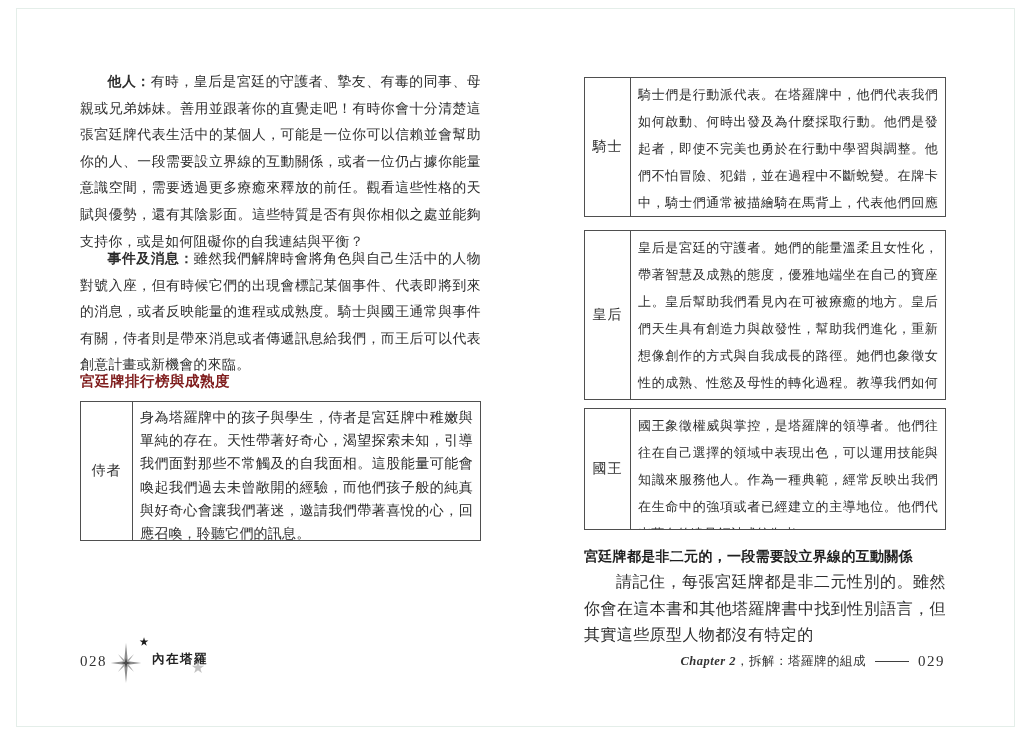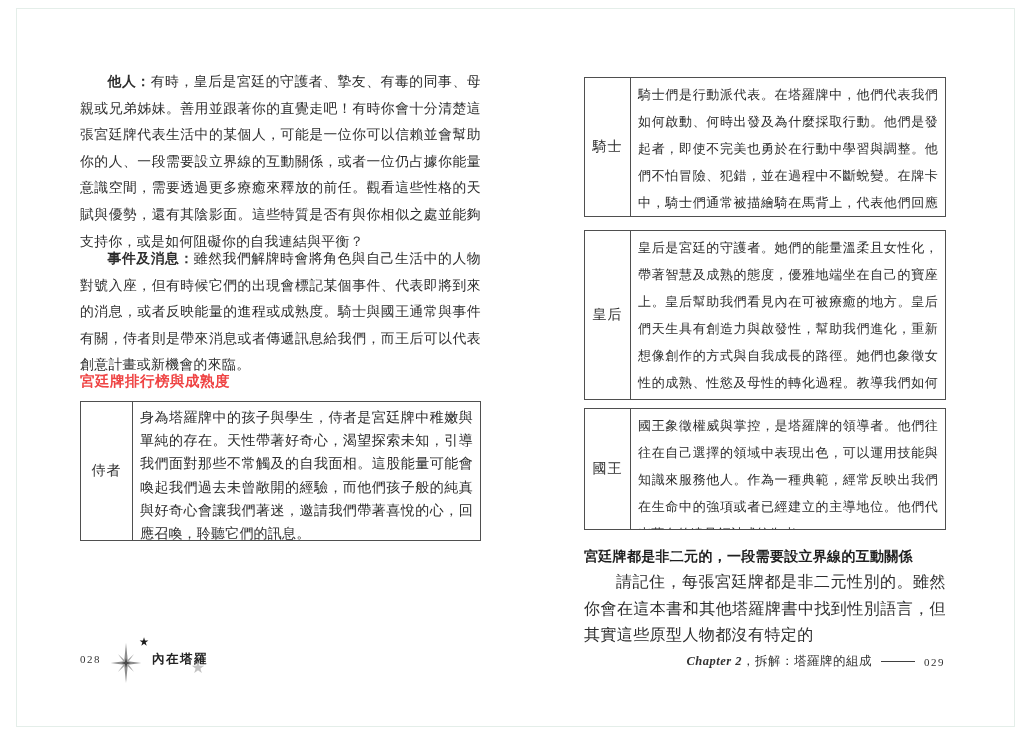--- a/index.html
+++ b/index.html
@@ -14,42 +14,42 @@
     border:1px solid #e4eee9; pointer-events:none;
   }
   
   .blk { position:absolute; }
   .body-p {
     font-size:13.8px; line-height:26.6px; text-align:justify;
     text-indent:2em; color:#2d2d2d; letter-spacing:0.4px;
   }
   .body-p .lead { font-weight:bold; }
   .body-p-r { font-size:16px; line-height:26.6px; letter-spacing:0.4px; }
-  .sec-heading { font-weight:bold; font-size:14.5px; color:#ef4444; letter-spacing:0.5px; }
+  .sec-heading { font-weight:bold; font-size:14.5px; color:#7f1d1d; letter-spacing:0.5px; }
   .sec-heading-r { font-weight:bold; font-size:14px; color:#1f1f1f; letter-spacing:0.3px; }
   
   .cardtable {
     position:absolute; display:flex; border:1px solid #4f4f4f; background:#fff;
   }
   .cardtable .lbl {
     border-right:1px solid #4f4f4f; display:flex; align-items:center;
     justify-content:center; font-size:14px; color:#2d2d2d; flex:0 0 auto;
     letter-spacing:1px;
   }
   .cardtable .txt {
     flex:1 1 auto; text-align:justify; color:#2d2d2d; overflow:hidden;
     letter-spacing:0.2px;
   }
   .cardtable-left .lbl { width:52px; }
   .cardtable-left .txt { font-size:14px; line-height:23.2px; padding:4px 7px 0; }
   .cardtable-right .lbl { width:46px; }
   .cardtable-right .txt { font-size:13px; line-height:27px; padding:3px 7px 0; }
   
   .footer-left { position:absolute; left:78px; top:636px; width:170px; height:54px; }
-  .pagenum { font-size:11px; letter-spacing:1.5px; color:#333; }
+  .pagenum { font-size:15px; letter-spacing:1.5px; color:#333; }
   .footer-left .pagenum { position:absolute; left:2px; top:17px; }
   .sparkle { position:absolute; left:29px; top:5px; width:38px; height:44px; }
   .star-black { position:absolute; left:61px; top:1px; font-size:10px; color:#1c1c1c; line-height:10px; }
   .book-title { position:absolute; left:74px; top:15px; font-size:12.5px; font-weight:bold; letter-spacing:1.5px; color:#222; }
   .star-gray { position:absolute; left:113px; top:25px; font-size:14px; color:#c3c3c3; line-height:14px; }
   .footer-right {
     position:absolute; right:83px; top:653px; display:flex; align-items:center;
     gap:9px; font-size:12.5px; color:#333;
   }
   .chapter-label { font-style:italic; letter-spacing:0.5px;font-weight:bold; }

